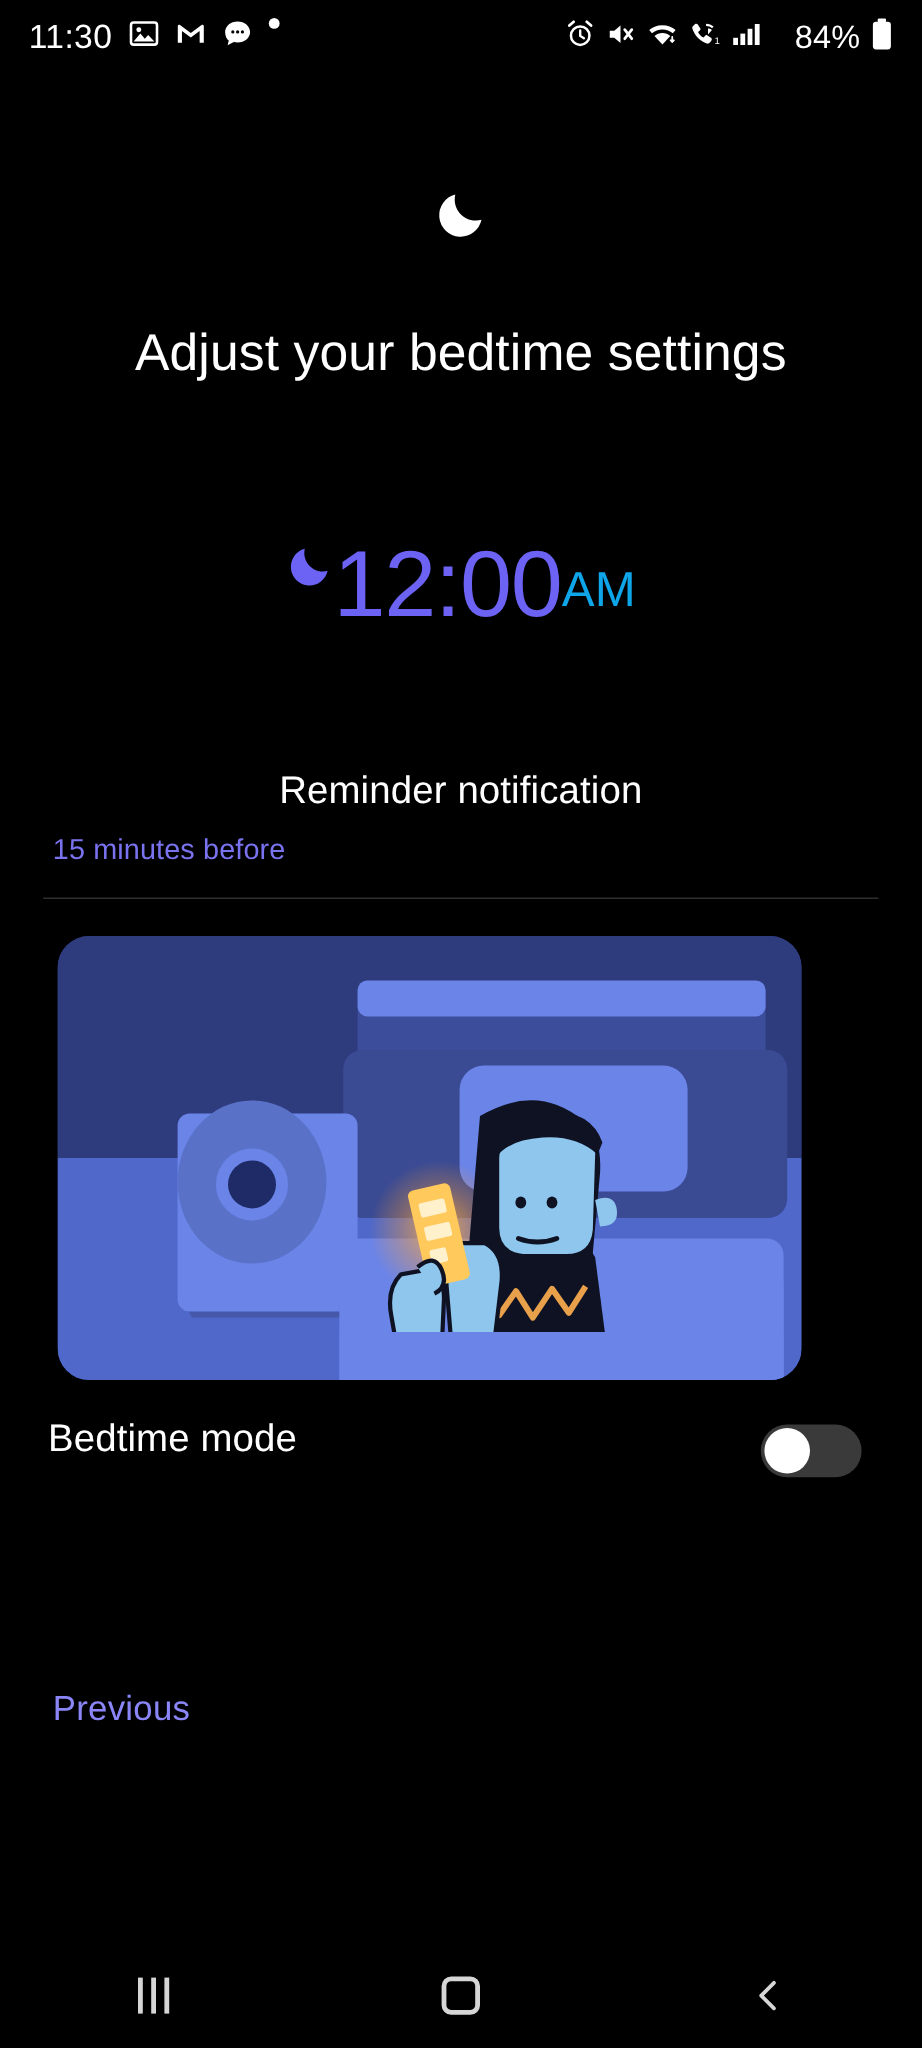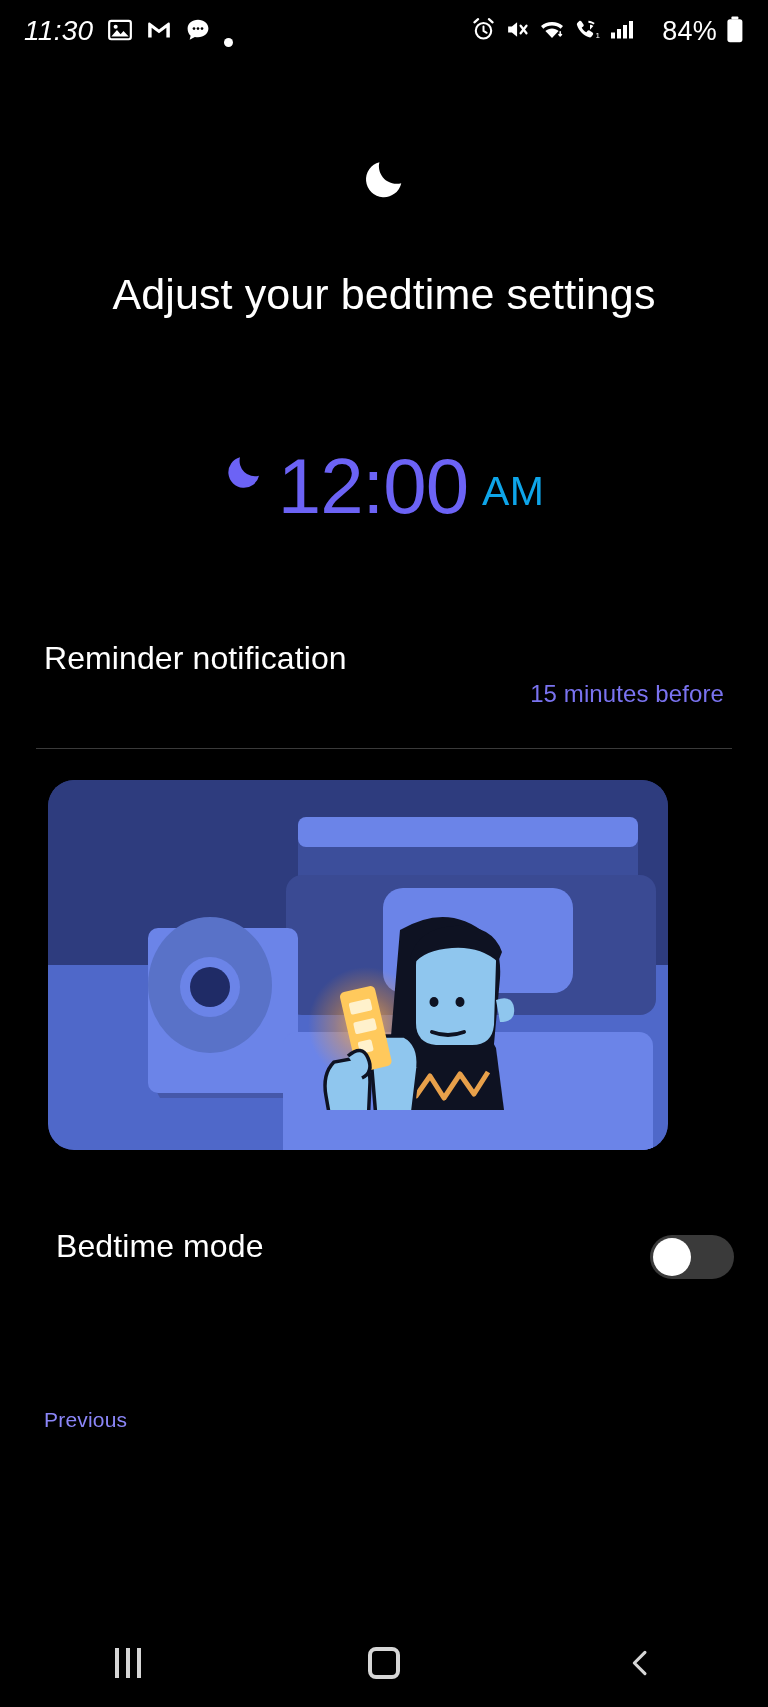--- a/index.html
+++ b/index.html
@@ -10,71 +10,70 @@
     overflow:hidden;
     position:relative;
   }
 
   
   .statusbar {
     position:absolute; top:0; left:0; width:768px; height:62px;
     display:flex; align-items:center; justify-content:space-between;
     padding:0 24px;
   }
-  .sb-left { display:flex; align-items:flex-end; gap:13px;font-style:italic; }
+  .sb-left { display:flex; align-items:flex-start; gap:13px; }
   .sb-right { display:flex; align-items:center; gap:9px; }
   .sb-clock { font-size:28px; letter-spacing:.3px; color:#fff; }
   .sb-ic { display:block; }
   .sb-dot { width:9px; height:9px; border-radius:50%; background:#fff; }
   .sb-batt { font-size:27px; color:#fff; margin-left:18px; letter-spacing:.2px;}
 
   
   .moon-top { position:absolute; top:156px; left:0; width:768px; text-align:center; }
   .title {
     position:absolute; top:242px; left:0; width:768px;
     text-align:center; font-size:43px; line-height:1.32;
     font-weight:400; color:#fff; letter-spacing:.1px;
     padding:0 60px;
     margin-top:24px;
   }
 
   .timerow {
     position:absolute; top:447px; left:0; width:768px;
     display:flex; align-items:center; justify-content:center;
-    gap:14px;
   }
   .time-moon { transform:translateY(-12px); }
   .time-main {
     font-size:78px; line-height:1; color:#6C63F5; letter-spacing:-1px;
     font-weight:400;
   }
   .time-ampm {
     font-size:41px; color:#0ea5e9; align-self:flex-end;
     transform:translateY(-10px); letter-spacing:.3px;
   }
 
   
   .reminder { position:absolute; top:640px; left:44px; width:680px; }
-  .reminder-title { font-size:32px; color:#fff; letter-spacing:.1px; }
-  .reminder-sub { font-size:24px; color:#7A73F0; margin-top:3px; letter-spacing:.1px;text-align:right; }
+  .reminder-title { font-size:32px; color:#fff; letter-spacing:.1px;text-align:center; }
+  .reminder-sub { font-size:24px; color:#7A73F0; margin-top:18px; letter-spacing:.1px; }
   .divider {
     position:absolute; top:748px; left:36px; width:696px; height:1px;
     background:#3a3a3a;
   }
 
   
   .illu {
     position:absolute; top:780px; left:48px;
     width:620px; height:370px; border-radius:26px; overflow:hidden;
     background:#2E3C7E;
   }
   .illu svg { display:block; width:620px; height:370px; }
 
   
-  .bt { position:absolute; top:1180px; left:56px; width:680px;margin-top:48px; }
+  .bt { position:absolute; top:1180px; left:40px; width:680px; }
   .bt-head { display:flex; align-items:flex-start; justify-content:space-between; }
   .bt-title { font-size:32px; color:#fff; letter-spacing:.1px; }
   .bt-desc {
     font-size:24.5px; line-height:1.48; color:#b6b6b6;
     margin-top:12px; width:520px; letter-spacing:.05px;
   }
   .switch {
     width:84px; height:44px; border-radius:22px;
     background:#3a3a3a; position:relative; flex:none;
     margin-top:7px; margin-right:2px;
@@ -83,21 +82,21 @@
     position:absolute; top:3px; left:3px;
     width:38px; height:38px; border-radius:50%; background:#fff;
   }
 
   
   .footer {
     position:absolute; top:1378px; left:0; width:768px; height:110px;
   }
   .btn-prev {
     position:absolute; left:44px; top:30px;
-    font-size:21px; color:#8B86F8; background:none; border:none;
+    font-size:29px; color:#8B86F8; background:none; border:none;
     font-family:inherit; letter-spacing:.2px; cursor:pointer;
   }
   .btn-next {
     position:absolute; right:46px; top:5px;
     width:118px; height:72px; border-radius:36px;
     background:#9B95FB; border:none;
     color:#15142b; font-size:28px; font-family:inherit;
     letter-spacing:.2px; cursor:pointer;
   }
 

